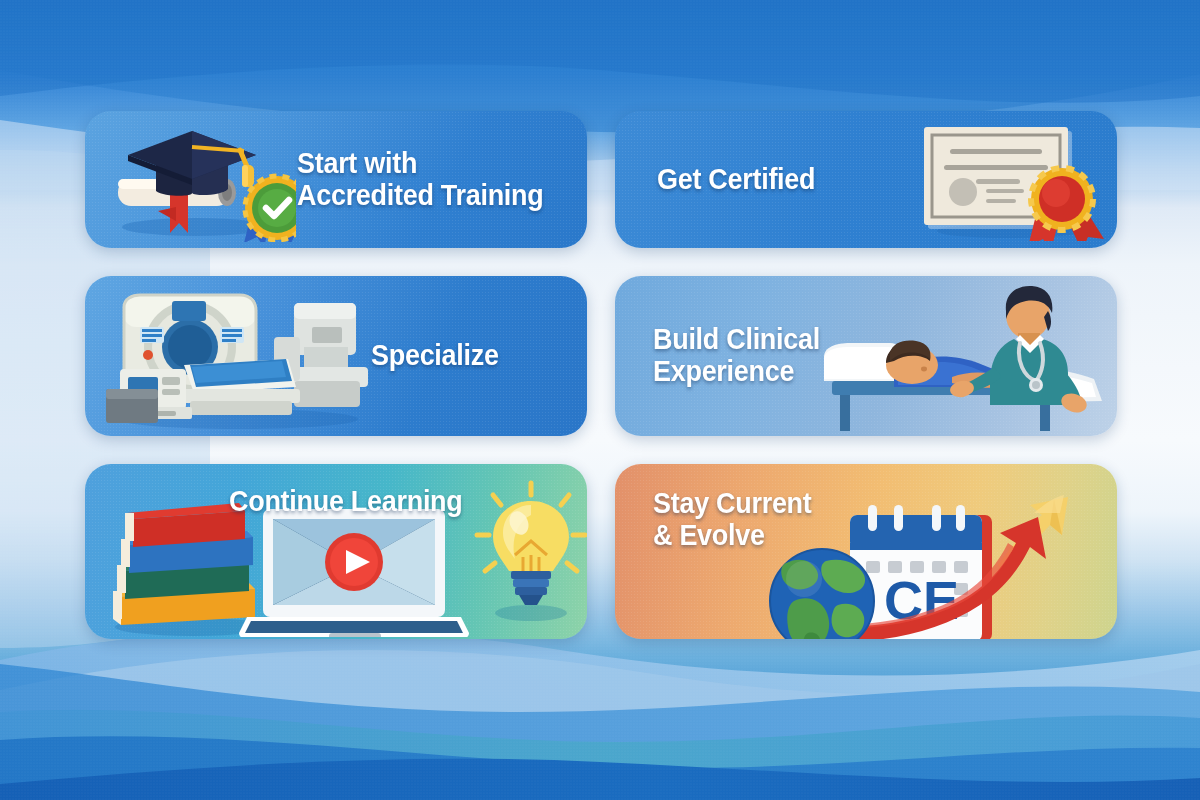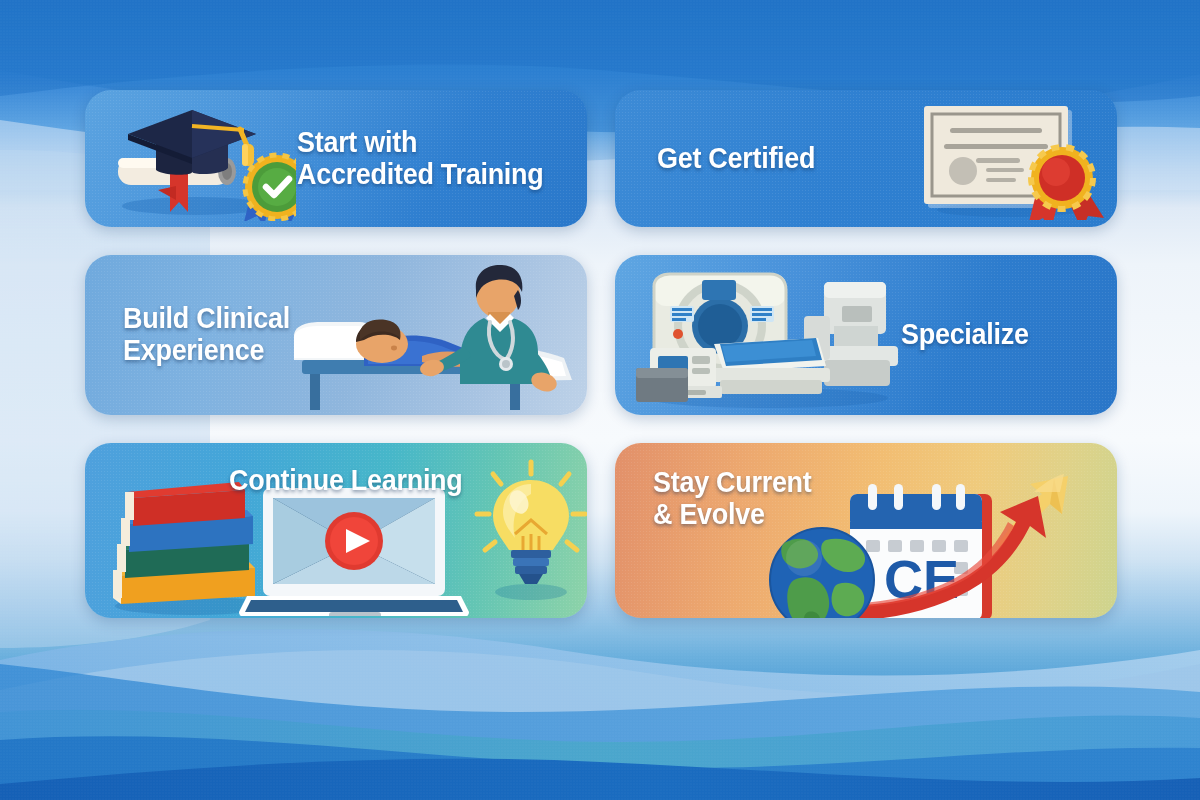--- a/index.html
+++ b/index.html
@@ -9,21 +9,21 @@
     background:#1f6fc4;
   }
   .stage{position:relative;width:1200px;height:800px;overflow:hidden;}
 
   
   .bg-base{position:absolute;inset:0;
     background:linear-gradient(180deg,#1b6cc2 0%,#2f81d4 9%,#5ea4e2 16%,#a8cbec 21%,#dfeaf6 26%,#eef4fa 33%,#f4f8fc 46%,#f7fafd 55%,#eef5fb 64%,#cfe3f3 70%,#9fc9e9 76%,#6bb0dd 82%,#3f93d2 89%,#1f6fc4 96%,#1560b5 100%);}
   .bg-svg{position:absolute;inset:0;width:1200px;height:800px;}
 
   
-  .grid{position:absolute;left:85px;top:90px;width:1042px;height:530px;
+  .grid{position:absolute;left:85px;top:111px;width:1042px;height:530px;
         display:grid;grid-template-columns:502px 502px;grid-template-rows:137px 160px 175px;
         column-gap:38px;row-gap:27px;gap:28px;}
 
   .card{position:relative;border-radius:26px;overflow:hidden;
         box-shadow:0 4px 14px rgba(14,55,105,.22);display:flex;align-items:center;}
   .card .tex{position:absolute;inset:0;pointer-events:none;
         background-image:radial-gradient(rgba(255,255,255,.085) 1px,transparent 1px);
         background-size:3px 3px;}
   .art{position:absolute;top:0;bottom:0;display:flex;align-items:center;justify-content:center;}
   .label{position:relative;z-index:4;color:#fff;font-weight:700;letter-spacing:-.3px;
@@ -185,81 +185,20 @@
             <circle cx="36" cy="32" r="31" fill="#f0b21f"></circle>
             <circle cx="36" cy="32" r="31" fill="none" stroke="#f6c94d" stroke-width="6" stroke-dasharray="8 7"></circle>
             <circle cx="36" cy="32" r="23" fill="#cf2f26"></circle>
             <circle cx="30" cy="26" r="14" fill="#e04034" opacity=".8"></circle>
           </g>
         </svg>
       </div>
       <div class="label">Get Certified</div>
     </div>
 
-    <div class="card c4">
-      <div class="tex"></div>
-      <svg class="bg-svg" viewBox="0 0 502 160" preserveAspectRatio="none">
-        <path d="M0,82 C140,72 320,66 502,78 L502,160 L0,160 Z" fill="#9cc0e0" opacity=".55"></path>
-        <path d="M0,118 C160,104 340,110 502,100 L502,160 L0,160 Z" fill="#b9d0e8" opacity=".6"></path>
-        <path d="M0,54 L180,40 L180,100 L0,112 Z" fill="#8fb6dd" opacity=".35"></path>
-      </svg>
-      <div class="art">
-        <svg width="310" height="150" viewBox="0 0 310 150">
-
-          <g>
-            <rect x="30" y="100" width="236" height="14" rx="3" fill="#3f7db0"></rect>
-            <rect x="38" y="114" width="10" height="36" fill="#386f9e"></rect>
-            <rect x="238" y="114" width="10" height="36" fill="#386f9e"></rect>
-          </g>
-
-          <path d="M22,76 C22,66 34,62 48,62 L88,62 C96,62 100,68 100,76 L100,100 L22,100 Z" fill="#f3f6f8"></path>
-          <path d="M22,78 C22,70 32,66 46,66 L86,66 C94,66 98,70 98,78 L98,98 L22,98 Z" fill="#ffffff"></path>
-
-          <g>
-            <path d="M92,92 C112,72 150,72 176,82 L206,94 L208,106 L92,106 Z" fill="#2f62c4"></path>
-            <path d="M96,94 C116,78 150,78 174,88 L200,98 L200,104 L96,104 Z" fill="#3a72d2"></path>
-
-            <path d="M150,96 C166,90 186,90 200,96 C206,98 208,104 202,106 C186,108 164,106 150,102 Z" fill="#e09a63"></path>
-
-            <ellipse cx="110" cy="84" rx="26" ry="19" fill="#e8a469"></ellipse>
-            <path d="M84,82 C84,68 98,60 112,62 C124,64 130,72 128,80 C122,74 104,72 92,80 Z" fill="#3e2b20"></path>
-            <path d="M88,72 C90,62 102,58 114,60 C126,62 130,70 128,78 C120,70 100,68 88,80 Z" fill="#4a3426"></path>
-            <ellipse cx="122" cy="88" rx="3" ry="2.4" fill="#c98249"></ellipse>
-          </g>
-
-          <path d="M196,96 C222,84 260,86 292,98 L300,120 L200,122 Z" fill="#eef2f5"></path>
-          <path d="M200,100 C226,90 260,92 290,102 L294,116 L204,118 Z" fill="#ffffff"></path>
-
-          <g>
-
-            <ellipse cx="226" cy="34" rx="22" ry="24" fill="#e8a469"></ellipse>
-            <path d="M204,30 C202,12 216,4 230,5 C246,6 252,18 250,32 C246,22 236,18 224,20 C214,22 208,26 204,38 Z" fill="#23283a"></path>
-            <path d="M246,30 C250,36 250,46 246,50 L242,36 Z" fill="#23283a"></path>
-
-            <path d="M216,52 L238,52 L238,64 L216,64 Z" fill="#d8914f"></path>
-
-            <path d="M212,58 C198,64 190,76 188,96 L188,124 L266,124 L266,92 C266,74 256,62 240,58 L228,70 Z" fill="#2f8a92"></path>
-            <path d="M214,58 L228,72 L242,58 L238,54 L228,64 L218,54 Z" fill="#ffffff"></path>
-
-            <path d="M192,86 C180,94 170,100 160,104 C154,106 152,112 158,114 C172,112 190,104 200,96 Z" fill="#2f8a92"></path>
-            <ellipse cx="160" cy="108" rx="12" ry="8" fill="#e8a469" transform="rotate(-10 160 108)"></ellipse>
-            <path d="M262,90 C272,100 278,112 280,122 L262,124 Z" fill="#2f8a92"></path>
-            <ellipse cx="272" cy="122" rx="13" ry="9" fill="#e8a469" transform="rotate(18 272 122)"></ellipse>
-
-            <path d="M218,62 C214,80 222,96 234,100" stroke="#cfd8dc" stroke-width="4" fill="none" stroke-linecap="round"></path>
-            <path d="M238,62 C244,78 240,92 234,100" stroke="#cfd8dc" stroke-width="4" fill="none" stroke-linecap="round"></path>
-            <circle cx="234" cy="104" r="7" fill="#e4eaed"></circle>
-            <circle cx="234" cy="104" r="4" fill="#b9c4c9"></circle>
-          </g>
-        </svg>
-      </div>
-      <div class="label">Build Clinical
-Experience</div>
-    </div>
-
     <div class="card c3">
       <div class="tex"></div>
       <svg class="bg-svg" viewBox="0 0 502 160" preserveAspectRatio="none">
         <path d="M0,110 C150,92 330,96 502,76 L502,160 L0,160 Z" fill="#2a76c8" opacity=".45"></path>
         <path d="M300,46 L502,28 L502,120 L300,104 Z" fill="#cfe2f6" opacity=".20"></path>
       </svg>
       <div class="art">
         <svg width="285" height="150" viewBox="0 0 285 150">
           <ellipse cx="140" cy="138" rx="120" ry="10" fill="#1d66b4" opacity=".3"></ellipse>
 
@@ -307,20 +246,81 @@
             <rect x="64" y="96" width="18" height="8" rx="2" fill="#b9bfb8"></rect>
             <rect x="64" y="108" width="18" height="6" rx="2" fill="#b9bfb8"></rect>
             <rect x="50" y="126" width="44" height="12" rx="2" fill="#e0e3dd"></rect>
             <rect x="56" y="130" width="22" height="5" rx="2" fill="#aeb4ad"></rect>
             <rect x="8" y="108" width="52" height="34" rx="3" fill="#6f7a82"></rect>
             <rect x="8" y="108" width="52" height="10" rx="3" fill="#848f96"></rect>
           </g>
         </svg>
       </div>
       <div class="label">Specialize</div>
+    </div>
+
+    <div class="card c4">
+      <div class="tex"></div>
+      <svg class="bg-svg" viewBox="0 0 502 160" preserveAspectRatio="none">
+        <path d="M0,82 C140,72 320,66 502,78 L502,160 L0,160 Z" fill="#9cc0e0" opacity=".55"></path>
+        <path d="M0,118 C160,104 340,110 502,100 L502,160 L0,160 Z" fill="#b9d0e8" opacity=".6"></path>
+        <path d="M0,54 L180,40 L180,100 L0,112 Z" fill="#8fb6dd" opacity=".35"></path>
+      </svg>
+      <div class="art">
+        <svg width="310" height="150" viewBox="0 0 310 150">
+
+          <g>
+            <rect x="30" y="100" width="236" height="14" rx="3" fill="#3f7db0"></rect>
+            <rect x="38" y="114" width="10" height="36" fill="#386f9e"></rect>
+            <rect x="238" y="114" width="10" height="36" fill="#386f9e"></rect>
+          </g>
+
+          <path d="M22,76 C22,66 34,62 48,62 L88,62 C96,62 100,68 100,76 L100,100 L22,100 Z" fill="#f3f6f8"></path>
+          <path d="M22,78 C22,70 32,66 46,66 L86,66 C94,66 98,70 98,78 L98,98 L22,98 Z" fill="#ffffff"></path>
+
+          <g>
+            <path d="M92,92 C112,72 150,72 176,82 L206,94 L208,106 L92,106 Z" fill="#2f62c4"></path>
+            <path d="M96,94 C116,78 150,78 174,88 L200,98 L200,104 L96,104 Z" fill="#3a72d2"></path>
+
+            <path d="M150,96 C166,90 186,90 200,96 C206,98 208,104 202,106 C186,108 164,106 150,102 Z" fill="#e09a63"></path>
+
+            <ellipse cx="110" cy="84" rx="26" ry="19" fill="#e8a469"></ellipse>
+            <path d="M84,82 C84,68 98,60 112,62 C124,64 130,72 128,80 C122,74 104,72 92,80 Z" fill="#3e2b20"></path>
+            <path d="M88,72 C90,62 102,58 114,60 C126,62 130,70 128,78 C120,70 100,68 88,80 Z" fill="#4a3426"></path>
+            <ellipse cx="122" cy="88" rx="3" ry="2.4" fill="#c98249"></ellipse>
+          </g>
+
+          <path d="M196,96 C222,84 260,86 292,98 L300,120 L200,122 Z" fill="#eef2f5"></path>
+          <path d="M200,100 C226,90 260,92 290,102 L294,116 L204,118 Z" fill="#ffffff"></path>
+
+          <g>
+
+            <ellipse cx="226" cy="34" rx="22" ry="24" fill="#e8a469"></ellipse>
+            <path d="M204,30 C202,12 216,4 230,5 C246,6 252,18 250,32 C246,22 236,18 224,20 C214,22 208,26 204,38 Z" fill="#23283a"></path>
+            <path d="M246,30 C250,36 250,46 246,50 L242,36 Z" fill="#23283a"></path>
+
+            <path d="M216,52 L238,52 L238,64 L216,64 Z" fill="#d8914f"></path>
+
+            <path d="M212,58 C198,64 190,76 188,96 L188,124 L266,124 L266,92 C266,74 256,62 240,58 L228,70 Z" fill="#2f8a92"></path>
+            <path d="M214,58 L228,72 L242,58 L238,54 L228,64 L218,54 Z" fill="#ffffff"></path>
+
+            <path d="M192,86 C180,94 170,100 160,104 C154,106 152,112 158,114 C172,112 190,104 200,96 Z" fill="#2f8a92"></path>
+            <ellipse cx="160" cy="108" rx="12" ry="8" fill="#e8a469" transform="rotate(-10 160 108)"></ellipse>
+            <path d="M262,90 C272,100 278,112 280,122 L262,124 Z" fill="#2f8a92"></path>
+            <ellipse cx="272" cy="122" rx="13" ry="9" fill="#e8a469" transform="rotate(18 272 122)"></ellipse>
+
+            <path d="M218,62 C214,80 222,96 234,100" stroke="#cfd8dc" stroke-width="4" fill="none" stroke-linecap="round"></path>
+            <path d="M238,62 C244,78 240,92 234,100" stroke="#cfd8dc" stroke-width="4" fill="none" stroke-linecap="round"></path>
+            <circle cx="234" cy="104" r="7" fill="#e4eaed"></circle>
+            <circle cx="234" cy="104" r="4" fill="#b9c4c9"></circle>
+          </g>
+        </svg>
+      </div>
+      <div class="label">Build Clinical
+Experience</div>
     </div>
 
     <div class="card c5">
       <div class="tex"></div>
       <svg class="bg-svg" viewBox="0 0 502 175" preserveAspectRatio="none">
         <path d="M0,126 C120,112 260,120 502,100 L502,175 L0,175 Z" fill="#2f8fd0" opacity=".45"></path>
         <path d="M290,56 L502,34 L502,140 L290,118 Z" fill="#b6f0e2" opacity=".30"></path>
       </svg>
       <div class="art">
         <svg width="502" height="170" viewBox="0 0 502 170">

